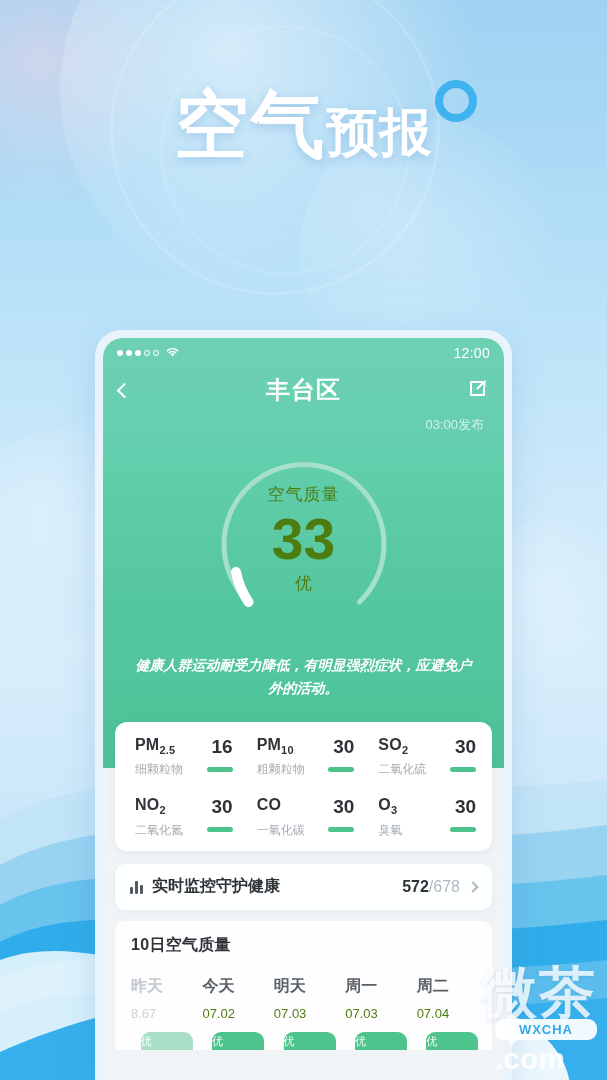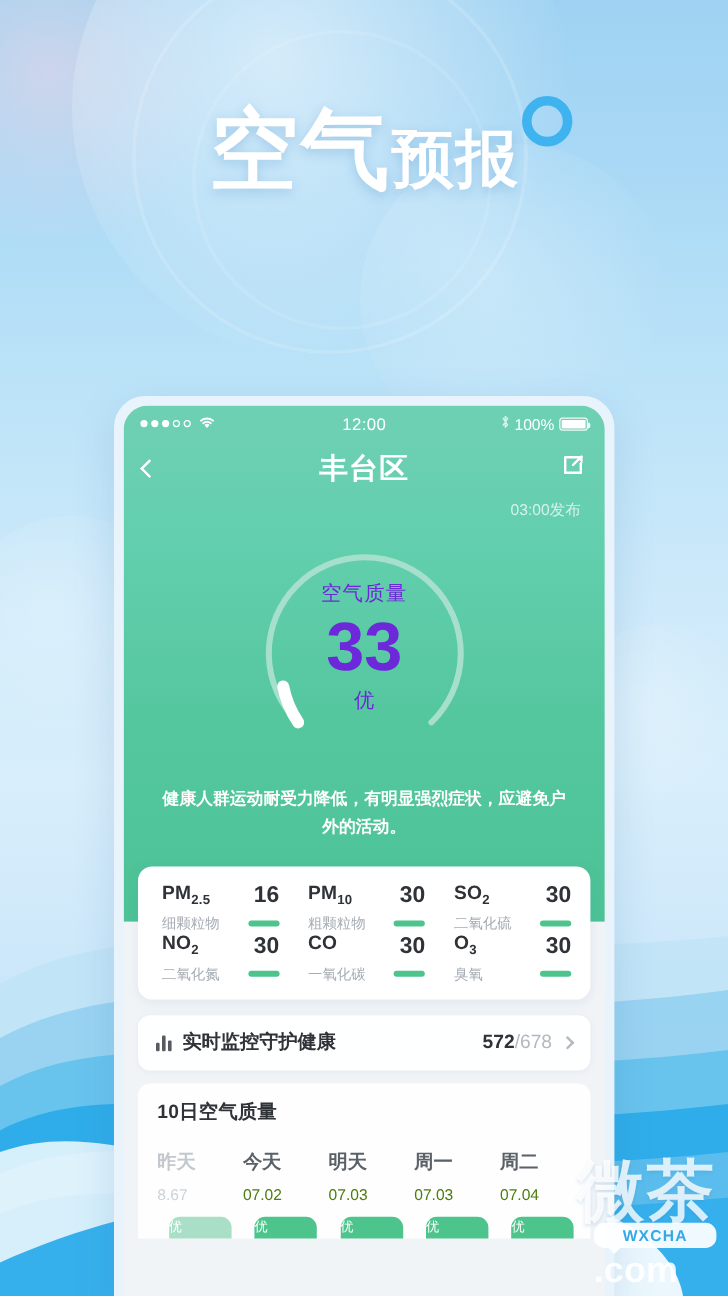--- a/index.html
+++ b/index.html
@@ -104,39 +104,39 @@
     position:relative; z-index:3; text-align:right; padding:4px 20px 0 0;
     color:rgba(255,255,255,.72); font-size:13px;
   }
 
   
   .gauge-wrap { position:relative; z-index:3; display:flex; justify-content:center; margin-top:8px; }
   .gauge { position:relative; width:200px; height:200px; }
   .gauge svg { position:absolute; inset:0; }
   .gauge-text {
     position:absolute; inset:0; display:flex; flex-direction:column;
-    align-items:center; justify-content:center; color:#6d28d9;
+    align-items:center; justify-content:center; color:#4d7c0f;
   }
   .g-label { font-size:17px; letter-spacing:1px; margin-top:-6px; }
   .g-value { font-size:57px; font-weight:bold; line-height:1.05; margin:4px 0 2px; }
   .g-level { font-size:17px; }
 
   .advice {
     position:relative; z-index:3; margin:12px 30px 0; text-align:center;
-    color:#ffffff; font-size:14px; line-height:1.65; font-weight:bold;
+    color:#ffffff; font-size:14px; line-height:1.65; font-weight:bold;font-style:italic;
   }
 
   
   .card {
     position:relative; z-index:3; margin:22px 12px 0;
     background:#ffffff; border-radius:12px; padding:14px 6px 12px;
     box-shadow:0 2px 10px rgba(90,130,160,.10);
   }
   .prow { display:flex; }
-  .prow + .prow { }
+  .prow + .prow { margin-top:18px; }
   .pcell { flex:1; display:flex; padding:0 6px 0 14px; }
   .pcell-left { flex:1; }
   .p-name { font-size:16px; color:#2f3338; font-weight:bold; letter-spacing:.2px; }
   .p-name sub { font-size:11px; font-weight:bold; }
   .p-desc { font-size:12px; color:#a7adb4; margin-top:5px; }
   .pcell-right { text-align:right; padding-right:4px; }
   .p-val { font-size:19px; color:#2f3338; font-weight:bold; }
   .p-bar { width:26px; height:5px; border-radius:3px; background:#4cc48b; margin-top:9px; margin-left:auto; }
 
   
@@ -245,31 +245,20 @@
         </span>
         <span>
           <svg width="15" height="12" viewBox="0 0 15 12">
             <path d="M7.5 10.6 L9.6 8.1 A3.2 3.2 0 0 0 5.4 8.1 Z" fill="#fff"></path>
             <path d="M2.4 4.6 A8 8 0 0 1 12.6 4.6" stroke="#fff" stroke-width="1.5" fill="none" stroke-linecap="round"></path>
             <path d="M4.3 6.7 A5.2 5.2 0 0 1 10.7 6.7" stroke="#fff" stroke-width="1.5" fill="none" stroke-linecap="round"></path>
           </svg>
         </span>
       </div>
       <div class="sb-mid">12:00</div>
-      <div class="sb-right">
-        <span>
-          <svg width="8" height="13" viewBox="0 0 8 13">
-            <path d="M2 3.3 L6 9 L4 11 L4 2 L6 4 L2 9.7" stroke="rgba(255,255,255,.75)" stroke-width="1.1" fill="none" stroke-linejoin="round"></path>
-          </svg>
-        </span>
-        <span>100%</span>
-        <span class="batt">
-            <i></i>
-          </span>
-      </div>
     </div>
 
     <div class="navbar">
       <div class="nav-back">
         <span class="chev-l"></span>
       </div>
       <div class="nav-title">丰台区</div>
       <div class="nav-share">
         <span>
           <svg width="21" height="21" viewBox="0 0 21 21">

